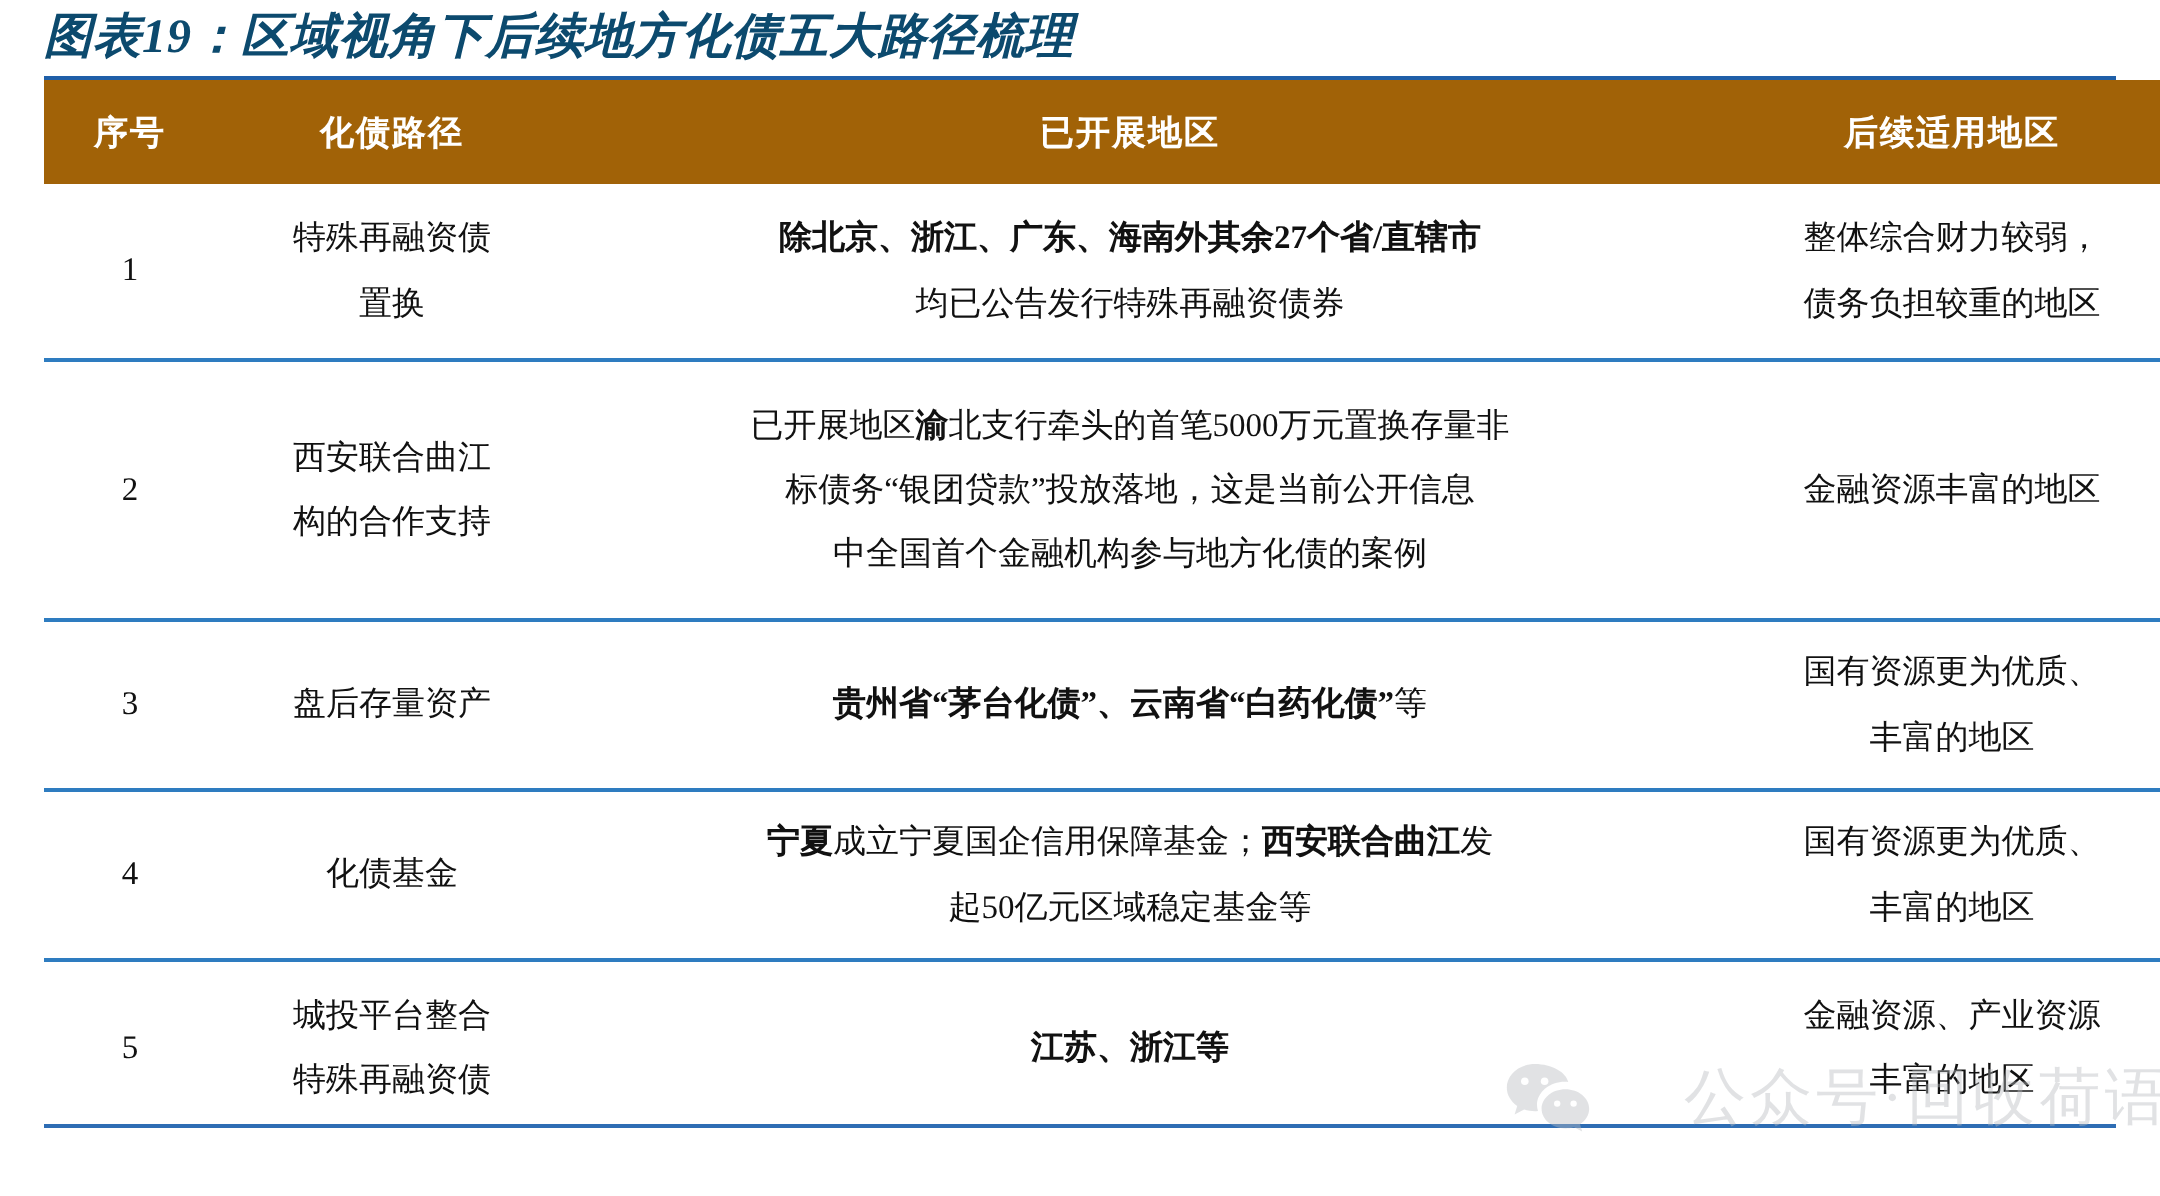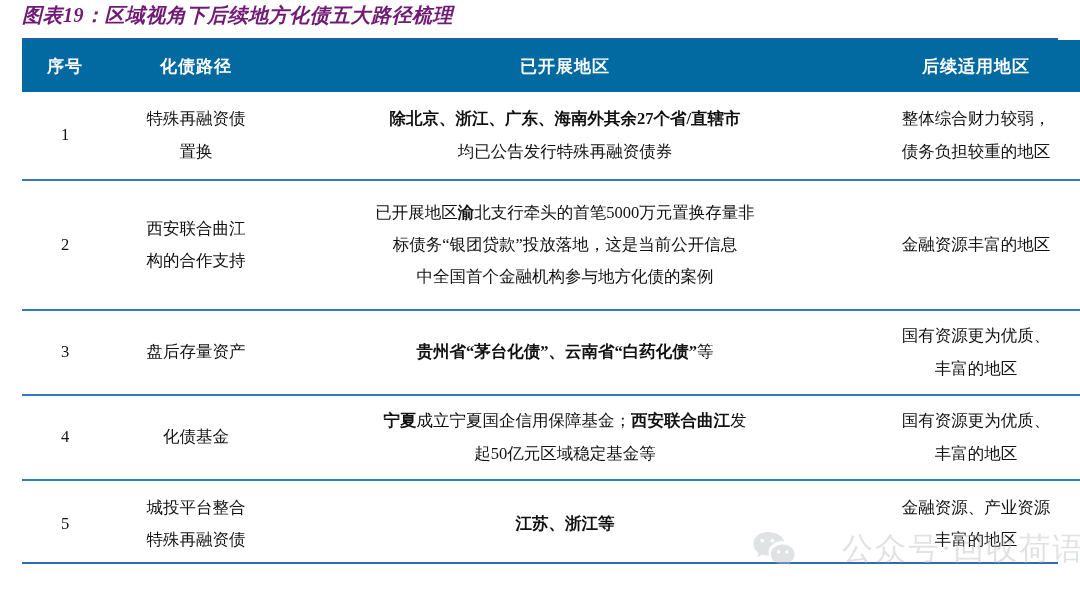--- a/index.html
+++ b/index.html
@@ -20,24 +20,24 @@
     width: 1080px;
     height: 598px;
     box-sizing: border-box;
   }
 
   
   .fig-title {
     position: absolute;
     left: 22px;
     top: 2px;
-    font-size: 20px;
+    font-size: 24px;
     font-weight: bold;
     font-style: italic;
-    color: #701a75;
+    color: #0c4a6e;
     letter-spacing: 0.5px;
     white-space: nowrap;
   }
 
   
   .table-wrap {
     position: absolute;
     left: 22px;
     top: 38px;
     width: 1036px;
@@ -53,21 +53,21 @@
     width: 1036px;
     table-layout: fixed;
   }
   table.tbl th, table.tbl td {
     padding: 0;
     vertical-align: middle;
     text-align: center;
   }
 
   thead tr.head-row th {
-    background: #0369a1;
+    background: #a16207;
     color: #ffffff;
     font-weight: bold;
     font-size: 17px;
     height: 40px;
     letter-spacing: 1px;
     font-family: "Liberation Serif", "DejaVu Serif", serif;
   }
 
   tbody tr.body-row td {
     border-bottom: 2px solid #2E7CC0;

